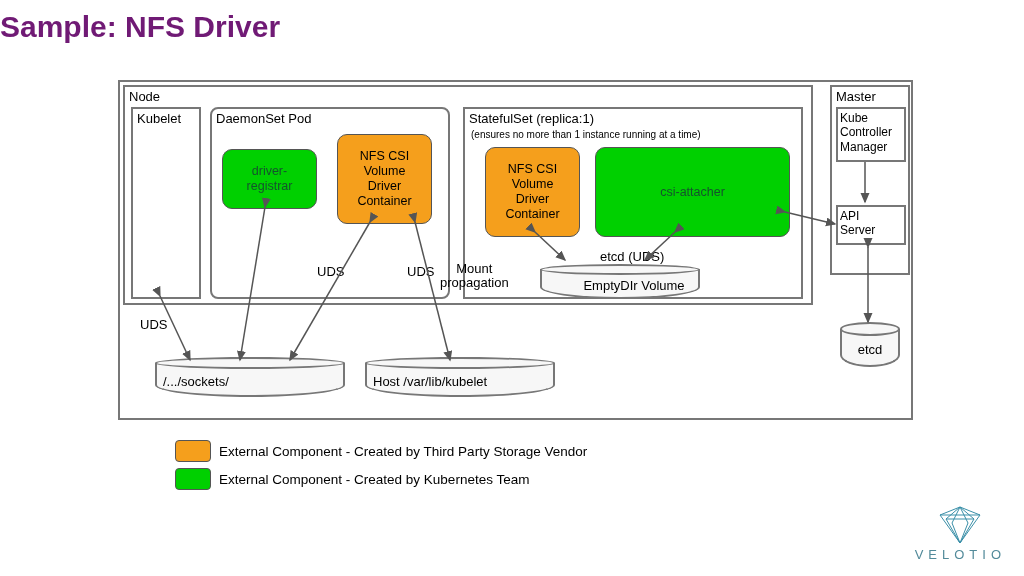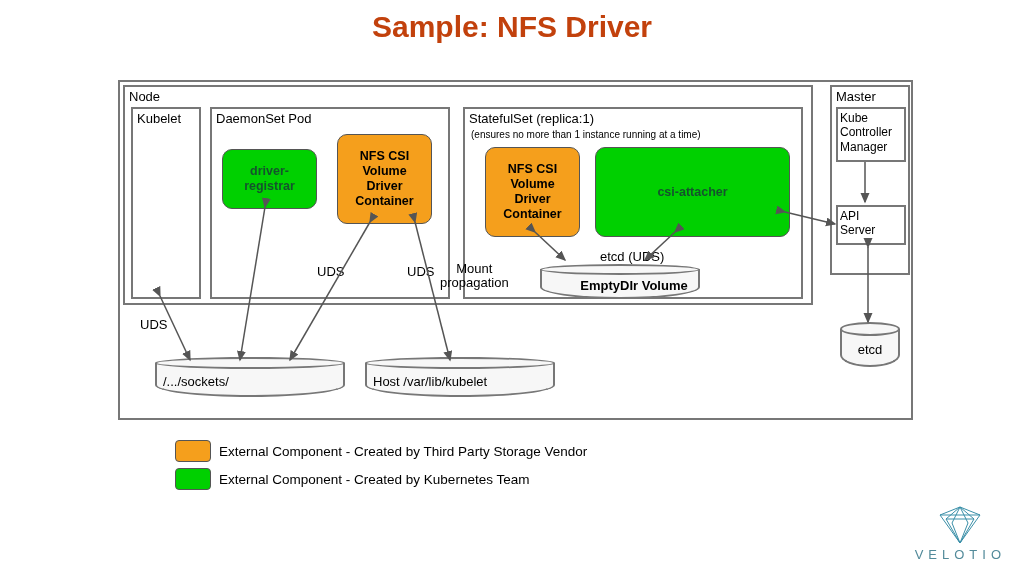--- a/index.html
+++ b/index.html
@@ -10,24 +10,24 @@
     background: #fff;
     font-family: Arial, Helvetica, sans-serif;
     position: relative;
     overflow: hidden;
   }
   .title {
     position: absolute;
     top: 10px;
     left: 0;
     width: 100%;
-    text-align: center;
+    text-align: left;
     font-weight: 900;
     font-size: 30px;
-    color: #c2410c;
+    color: #701a75;
     font-family: "Segoe UI", Arial, sans-serif;
   }
   .diagram {
     position: absolute;
     top: 80px;
     left: 118px;
     width: 795px;
     height: 340px;
     border: 2px solid #777;
     background: #fff;
@@ -52,21 +52,21 @@
     color: #000;
   }
   .chip {
     position: absolute;
     border: 1.5px solid #555;
     border-radius: 10px;
     display: flex;
     align-items: center;
     justify-content: center;
     text-align: center;
-    font-weight: 700;
+    font-weight: 400;
     font-size: 12.5px;
     padding: 3px;
     line-height: 1.2;
   }
   .green { background: #00d000; color: #14532d; }
   .orange { background: #f59f1c; color: #000; }
   .conn-label {
     position: absolute;
     font-size: 13px;
     color: #000;
@@ -155,21 +155,21 @@
     <div class="cyl-label" style="top:20px;">etcd</div>
   </div>
 
   <div class="box" style="left:3px; top:3px; width:690px; height:220px;">
     <div class="label-tl">Node</div>
 
     <div class="box" style="left:6px; top:20px; width:70px; height:192px;">
       <div class="label-tl">Kubelet</div>
     </div>
 
-    <div class="box" style="left:85px; top:20px; width:240px; height:192px;">
+    <div class="box" style="left:85px; top:20px; width:240px; height:192px;border-radius:8px;">
       <div class="label-tl">DaemonSet Pod</div>
       <div class="chip green" style="left:10px; top:40px; width:95px; height:60px; white-space:pre-line;">driver-
 registrar</div>
       <div class="chip orange" style="left:125px; top:25px; width:95px; height:90px; white-space:pre-line;">NFS CSI
 Volume
 Driver
 Container</div>
       <div class="conn-label" style="left:105px; top:155px;">UDS</div>
       <div class="conn-label" style="left:195px; top:155px;">UDS</div>
     </div>
@@ -177,21 +177,21 @@
     <div class="box" style="left:338px; top:20px; width:340px; height:192px;">
       <div class="label-tl">StatefulSet (replica:1)</div>
       <div class="note" style="top:20px; left:6px;">(ensures no more than 1 instance running at a time)</div>
       <div class="chip orange" style="left:20px; top:38px; width:95px; height:90px; white-space:pre-line;">NFS CSI
 Volume
 Driver
 Container</div>
       <div class="chip green" style="left:130px; top:38px; width:195px; height:90px;">csi-attacher</div>
       <div class="conn-label" style="left:135px; top:140px;">etcd (UDS)</div>
 
-      <div class="cylinder" style="left:75px; top:155px; width:188px; height:35px;font-weight:bold;">
+      <div class="cylinder" style="left:75px; top:155px; width:188px; height:35px;">
         <div class="cyl-body" style="left:0; top:5px; width:160px; height:30px;"></div>
         <div class="cyl-top" style="left:0; top:0; width:160px; height:11px;"></div>
         <div class="cyl-label" style="top:14px;">EmptyDIr Volume</div>
       </div>
     </div>
   </div>
 
   <div class="cylinder" style="left:35px; top:275px; width:190px; height:40px;">
     <div class="cyl-body" style="left:0; top:6px; width:190px; height:34px;"></div>
     <div class="cyl-top" style="left:0; top:0; width:190px; height:12px;"></div>

